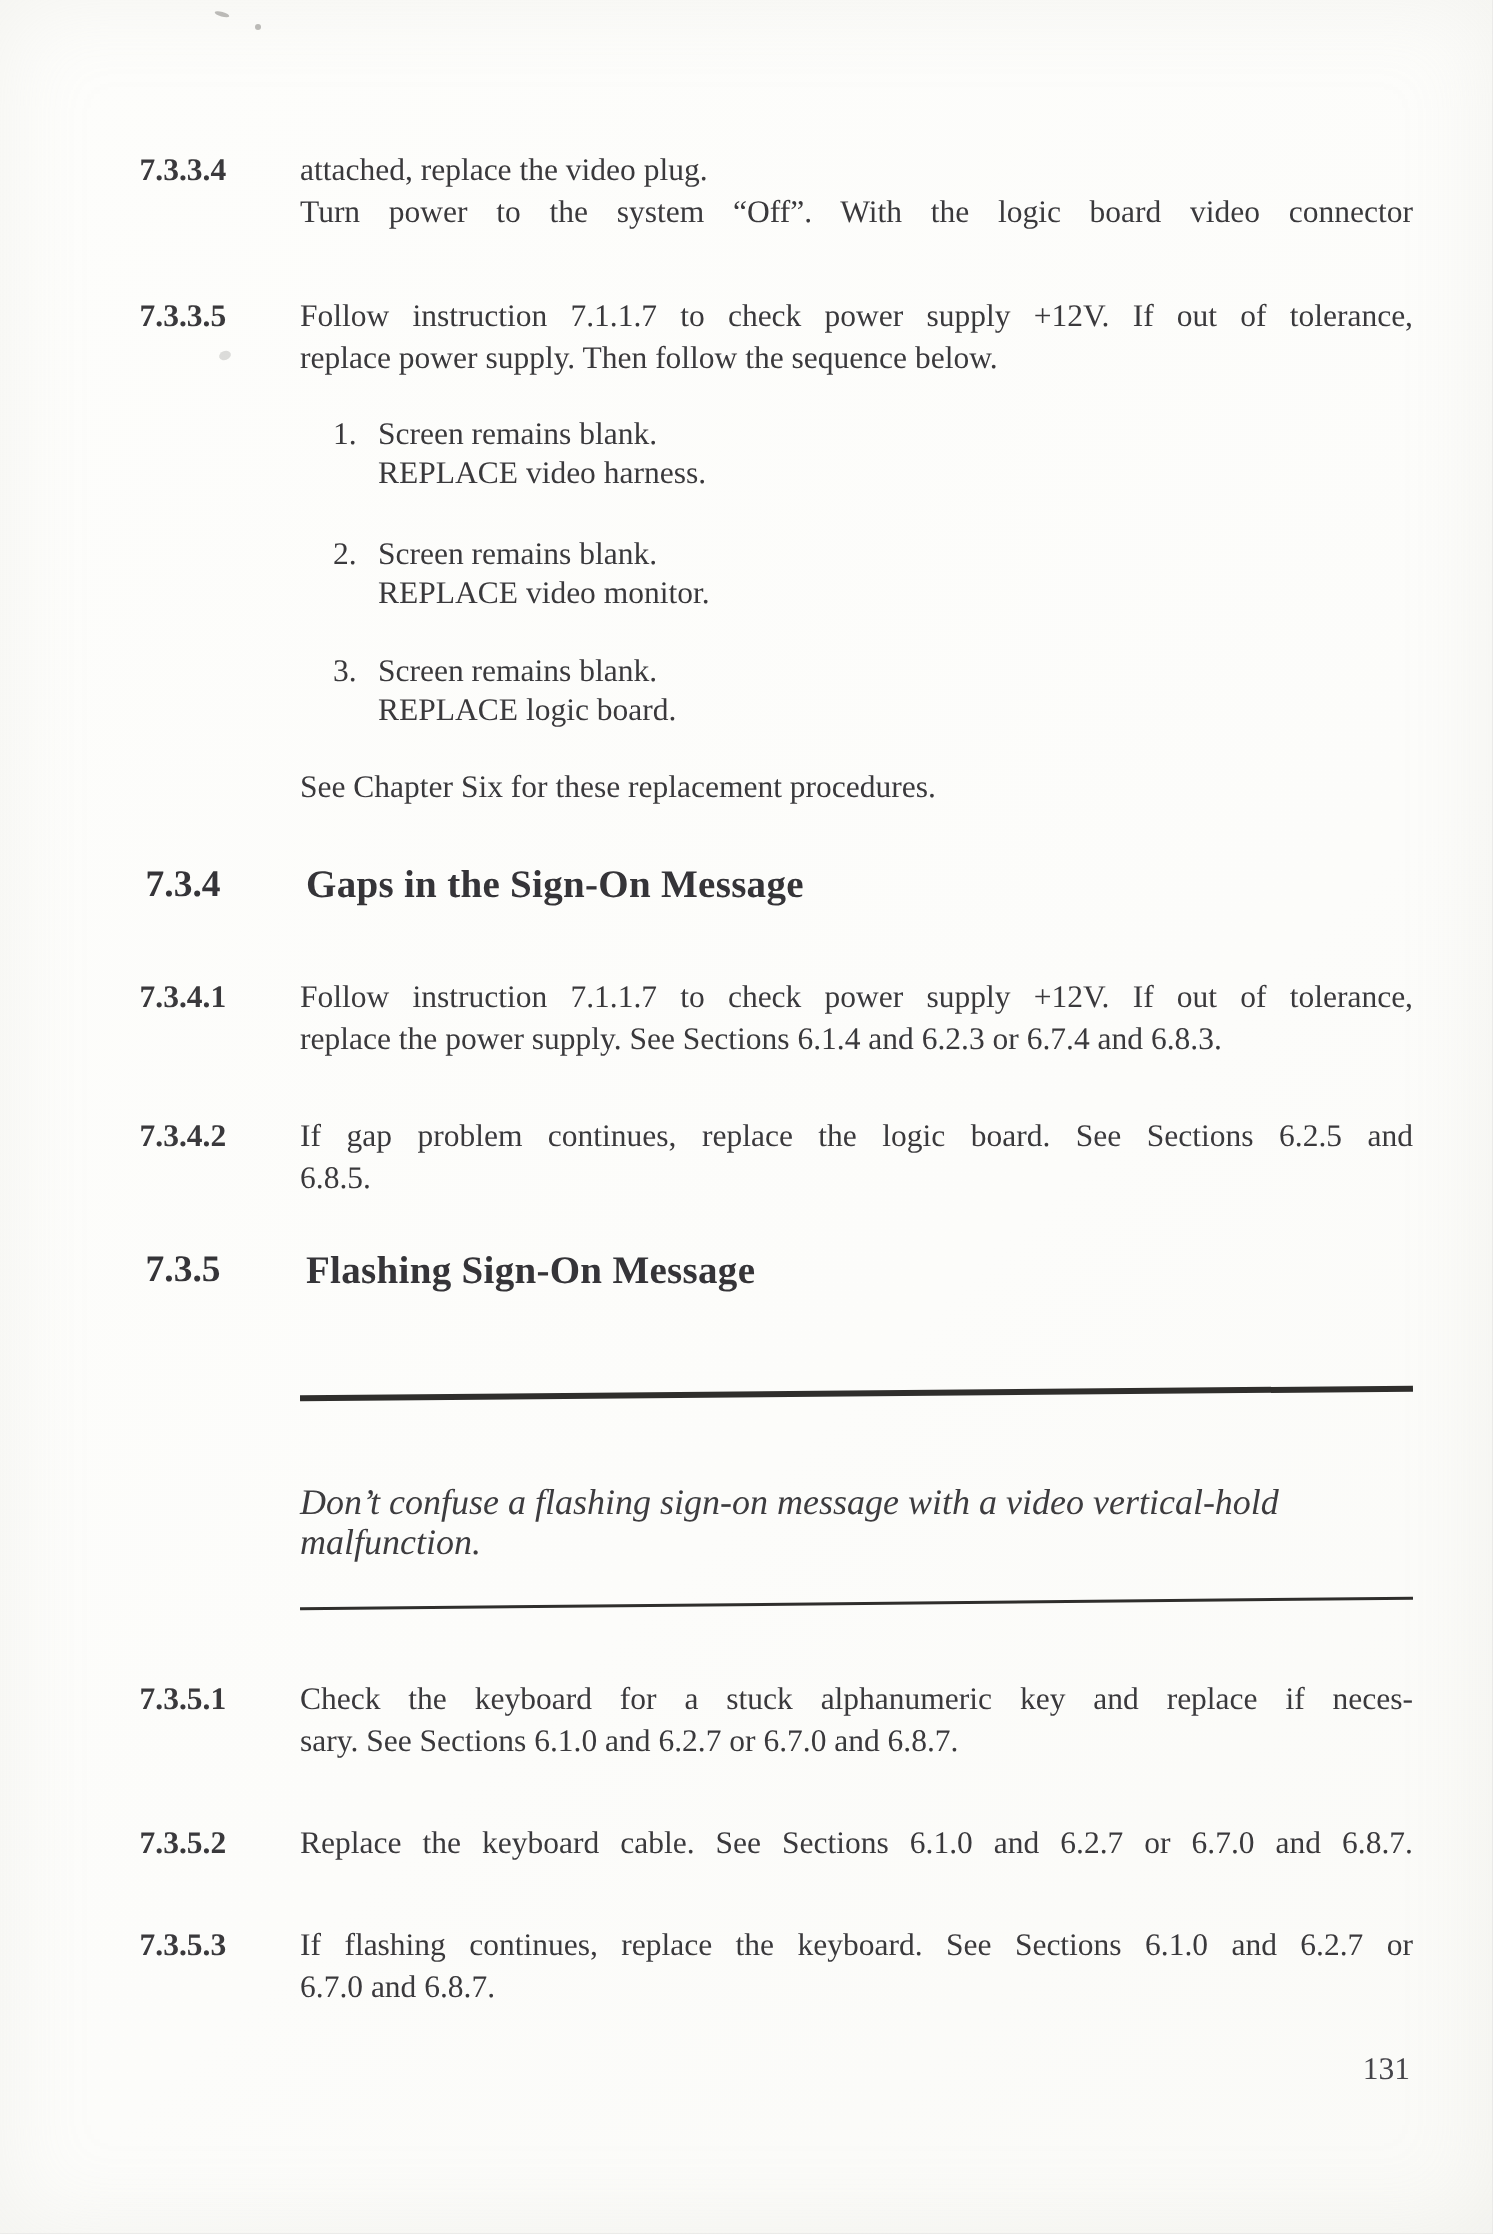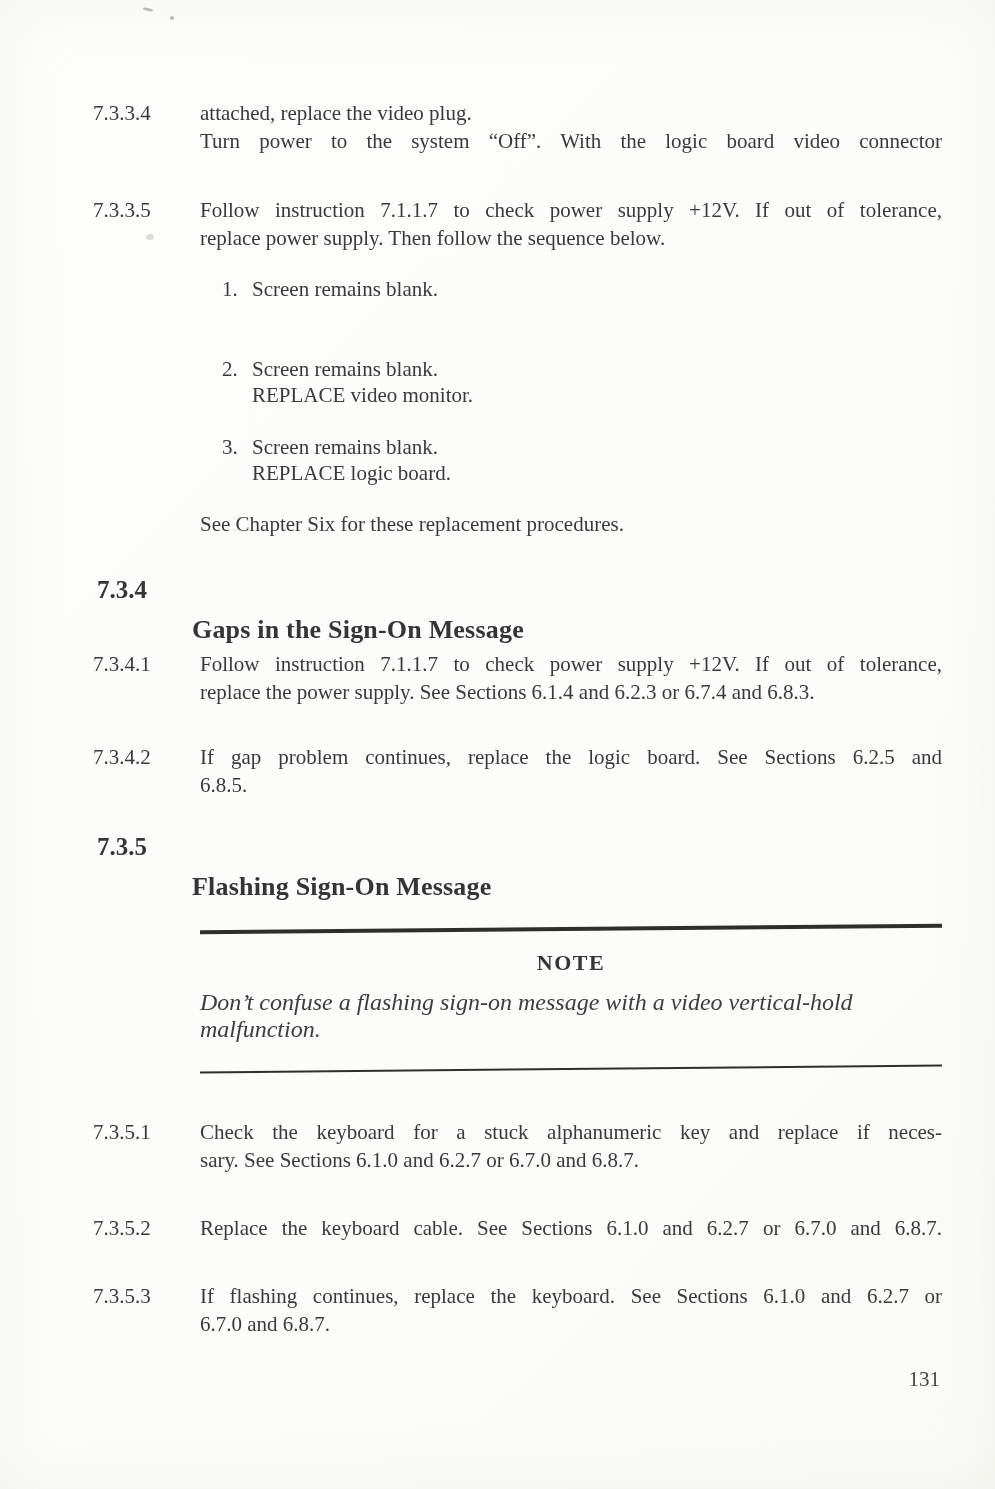--- a/index.html
+++ b/index.html
@@ -31,20 +31,21 @@
     position: absolute;
     left: 0;
     width: 995px;
   }
   .para .num {
     position: absolute;
     left: 93px;
     top: 0;
     font-size: 21px;
     line-height: 28px;
+    font-weight: bold;
   }
   .para .body {
     position: absolute;
     left: 200px;
     top: 0;
     width: 742px;
     font-size: 21px;
     line-height: 28px;
   }
   .line { display: block; }
@@ -84,25 +85,24 @@
     color: #353438;
   }
   .sec-heading .h-num {
     position: absolute;
     left: 97px;
     top: 0;
     font-size: 25px;
   }
   .sec-heading .h-title {
     position: absolute;
-    left: 192px;
+    left: 204px;
     top: -1px;
     font-size: 26px;
     letter-spacing: 0.2px;
-    margin-top: 40px;
   }
   .rule {
     position: absolute;
     left: 200px;
     width: 742px;
     background: #2f2e2c;
   }
   .rule-top { top: 927px; height: 4px; transform: rotate(-0.5deg); }
   .rule-bottom { top: 1068px; height: 2px; transform: rotate(-0.55deg); }
   .note-label {
@@ -164,20 +164,21 @@
     <div class="body">
       <span class="line just">Follow instruction 7.1.1.7 to check power supply +12V. If out of tolerance,</span>
       <span class="line">replace power supply. Then follow the sequence below.</span>
     </div>
   </div>
 
   <div class="list-item" style="top:276px">
     <span class="li-num">1.</span>
     <div class="li-body">
       <span class="line">Screen remains blank.</span>
+      <span class="line">REPLACE video harness.</span>
     </div>
   </div>
   <div class="list-item" style="top:356px">
     <span class="li-num">2.</span>
     <div class="li-body">
       <span class="line">Screen remains blank.</span>
       <span class="line">REPLACE video monitor.</span>
     </div>
   </div>
   <div class="list-item" style="top:434px">
@@ -210,21 +211,20 @@
       <span class="line">6.8.5.</span>
     </div>
   </div>
 
   <div class="sec-heading" style="top:833px">
     <span class="h-num">7.3.5</span>
     <span class="h-title">Flashing Sign-On Message</span>
   </div>
 
   <div class="rule rule-top"></div>
-  <div class="note-label">NOTE</div>
   <div class="note-text">Don’t confuse a flashing sign-on message with a video vertical-hold malfunction.</div>
   <div class="rule rule-bottom"></div>
 
   <div class="para" style="top:1118px">
     <span class="num">7.3.5.1</span>
     <div class="body">
       <span class="line just">Check the keyboard for a stuck alphanumeric key and replace if neces-</span>
       <span class="line">sary. See Sections 6.1.0 and 6.2.7 or 6.7.0 and 6.8.7.</span>
     </div>
   </div>

